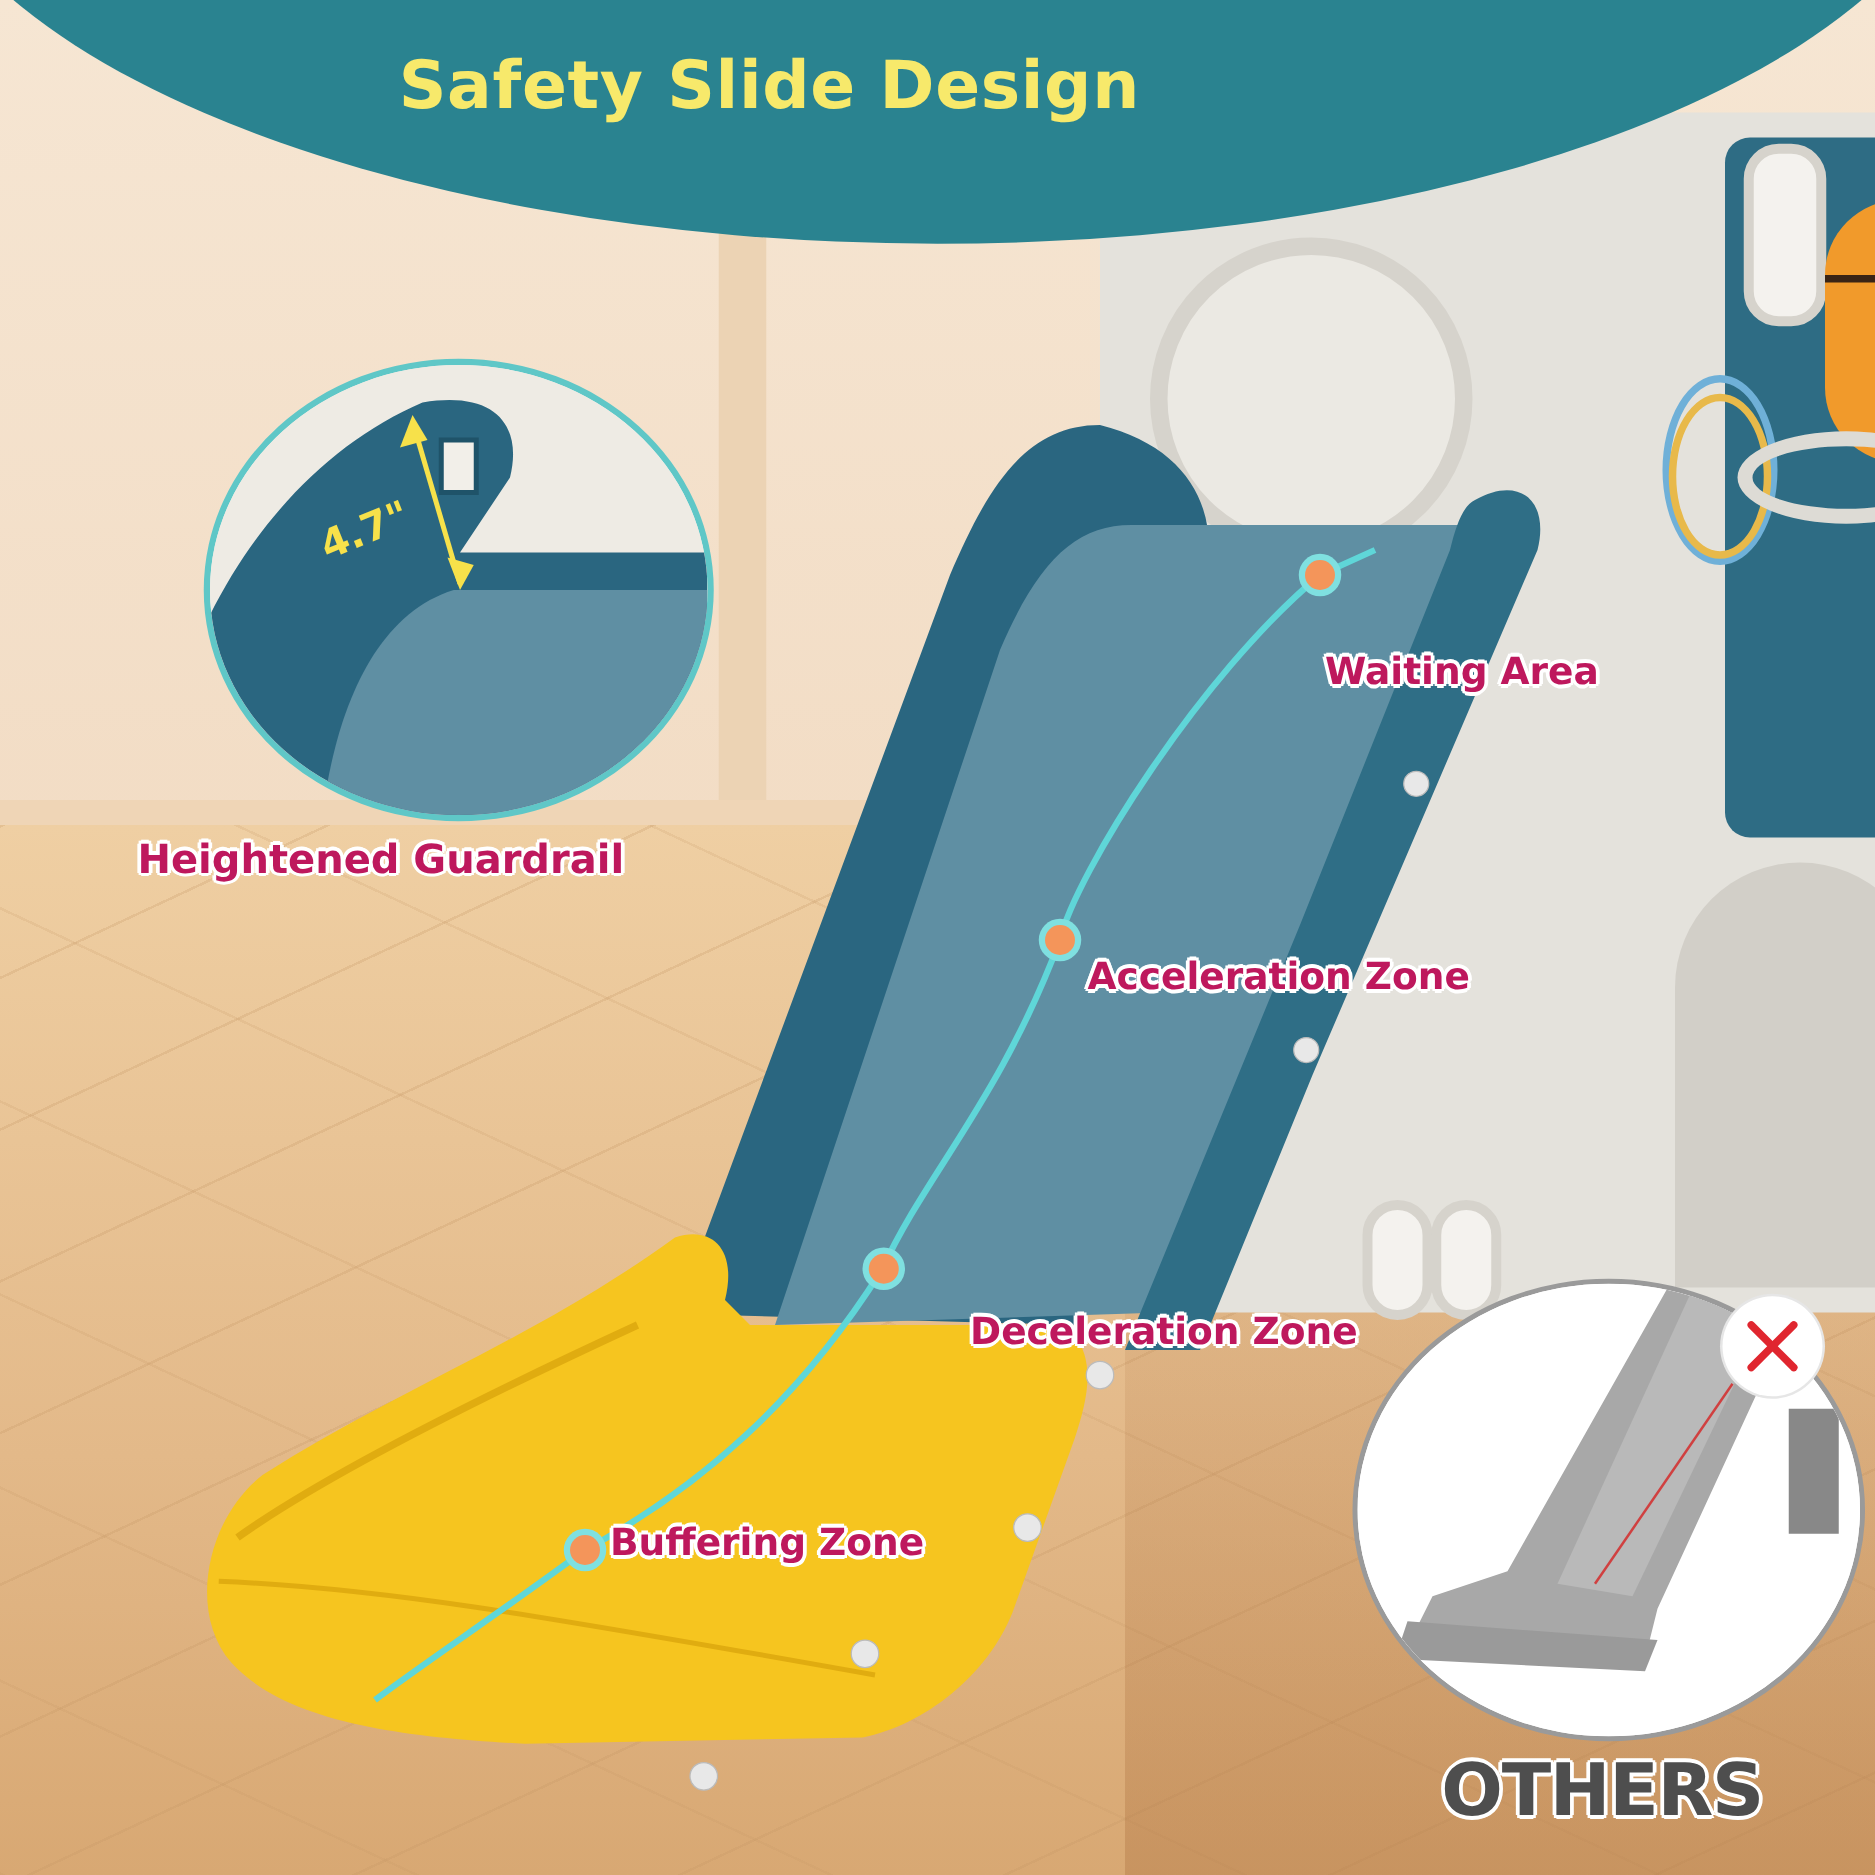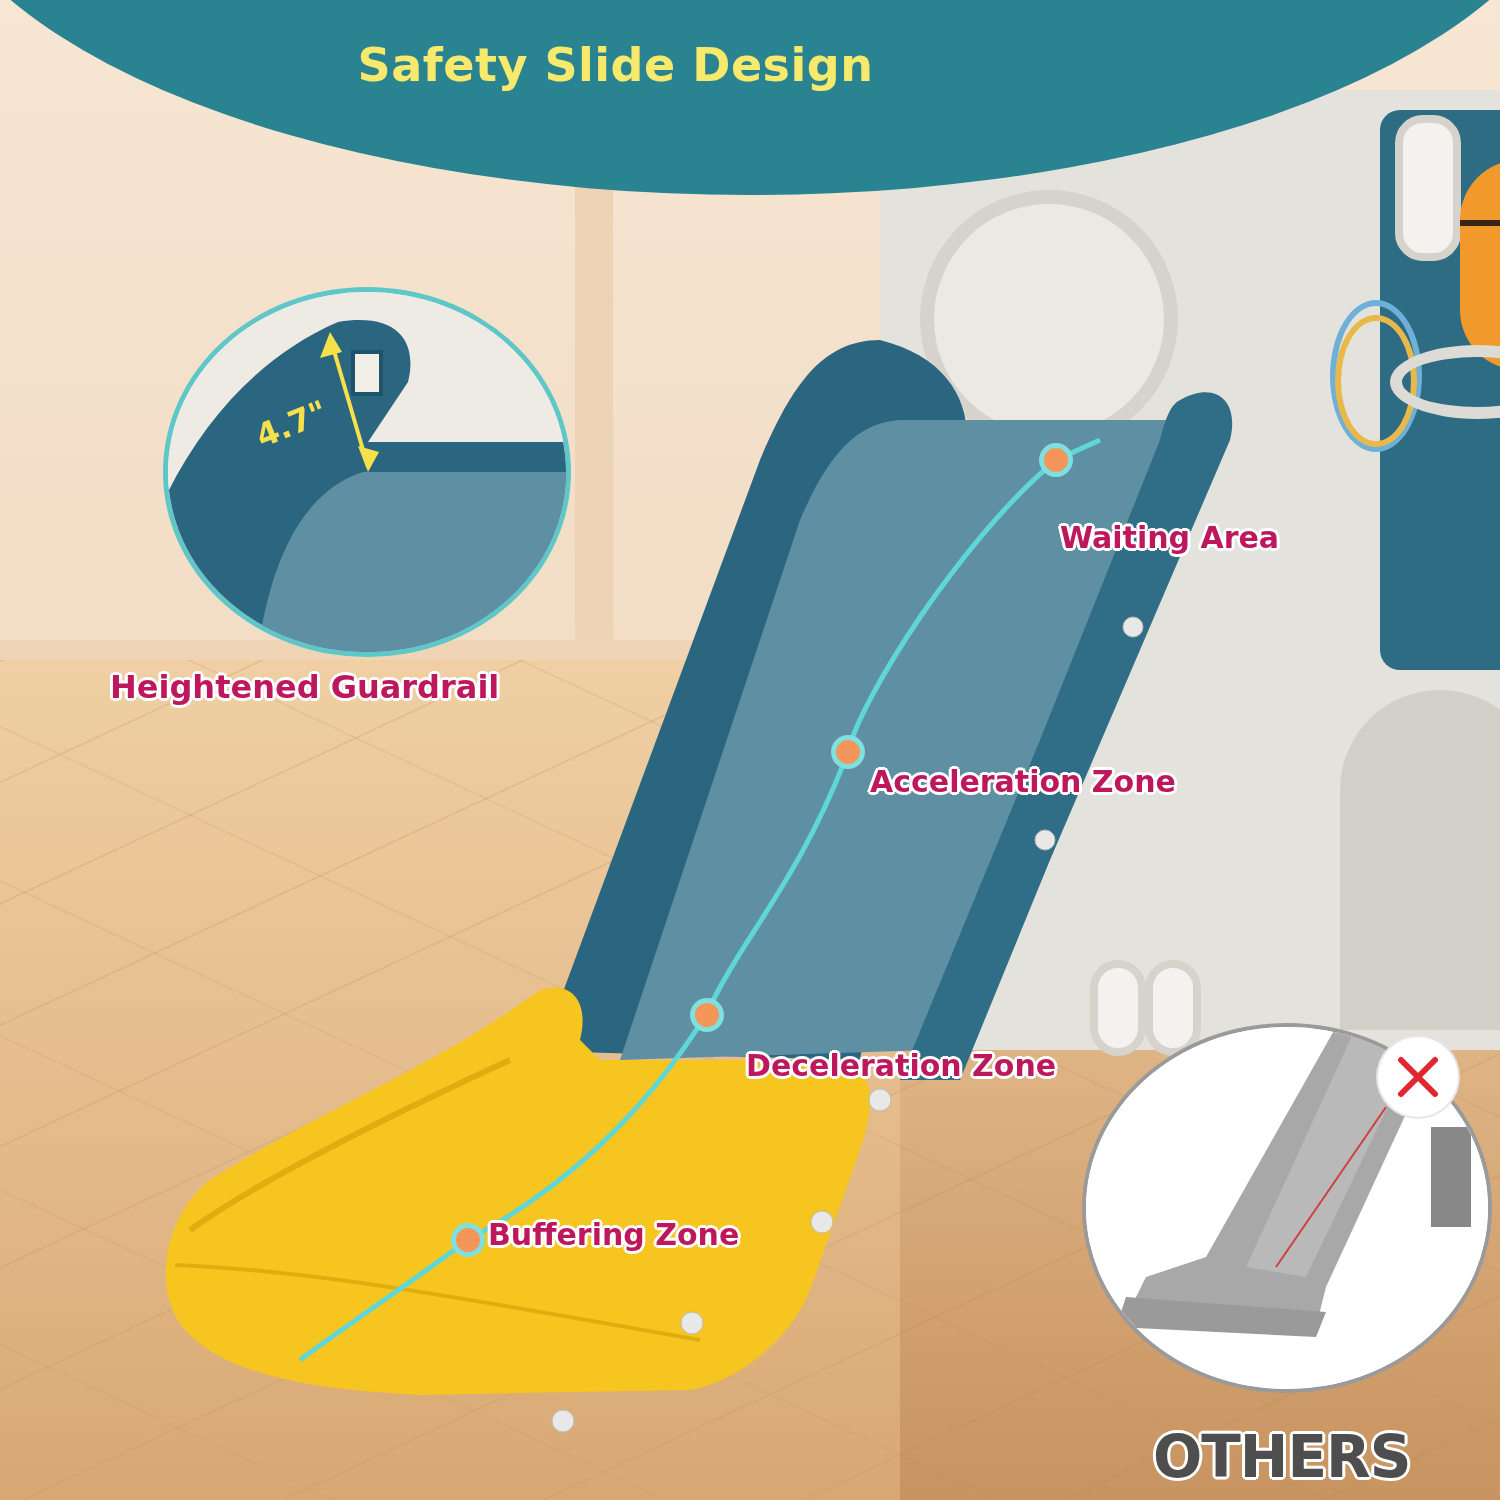--- a/index.html
+++ b/index.html
@@ -25,28 +25,28 @@
   .basketball::before { content:""; position:absolute; left:0; top:60px; width:100%; height:6px; background:#3a2415; }
   .hoop { position: absolute; left: 1390px; top: 345px; width: 150px; height: 50px; border-radius: 50%; border: 12px solid #dddbd5; }
   .ring { position: absolute; border-radius: 50%; border: 6px solid #e8b94a; }
   .ring.blue { border-color: #6fb0d8; }
 
   
   .slide-svg { position: absolute; left: 0; top: 0; }
 
   
   .banner { position: absolute; left: -80px; top: -520px; width: 1660px; height: 715px; background: #2a8390; border-radius: 50%; }
-  .title { position: absolute; left: 0; top: 38px; width: 1231px; text-align: center; font-family: "DejaVu Sans", sans-serif; font-weight: bold; font-size: 46px; color: #f7e96b; letter-spacing: 0.5px; }
+  .title { position: absolute; left: 0; top: 38px; width: 1231px; text-align: center; font-family: "DejaVu Sans", sans-serif; font-weight: bold; font-size: 53px; color: #f7e96b; letter-spacing: 0.5px; }
 
   
   .label { position: absolute; font-family: "DejaVu Sans", sans-serif; font-weight: bold; color: #be185d; white-space: nowrap;
     text-shadow: 2px 2px 0 #fff, -2px -2px 0 #fff, 2px -2px 0 #fff, -2px 2px 0 #fff, 0 3px 0 #fff, 3px 0 0 #fff, 0 -3px 0 #fff, -3px 0 0 #fff; }
   .zone-label { font-size: 30px; }
   .big-label { font-size: 32px; }
-  .others-label { font-size: 58px; color: #4e4e4e; letter-spacing: -1px; margin-top: 25px; }
+  .others-label { font-size: 58px; color: #4e4e4e; letter-spacing: -1px; }
 
   
   .inset { position: absolute; border-radius: 50%; overflow: hidden; }
   .inset-guardrail { left: 163px; top: 287px; width: 398px; height: 360px; border: 5px solid #5fc7c7; background: #f2efe9; }
   .inset-others { left: 1082px; top: 1023px; width: 402px; height: 362px; border: 4px solid #9a9a9a; background: #ffffff; }
   .xbadge { position: absolute; left: 1378px; top: 1037px; width: 80px; height: 80px; border-radius: 50%; background: #fff; display: flex; align-items: center; justify-content: center; box-shadow: 0 0 0 2px #e6e6e6; }
 </style>
 </head>
 <body>
 
@@ -120,21 +120,21 @@
       <line x1="162" y1="45" x2="200" y2="175" stroke="#f7e14a" stroke-width="4"></line>
       <polygon points="162,40 152,66 174,60" fill="#f7e14a"></polygon>
       <polygon points="200,180 190,154 211,160" fill="#f7e14a"></polygon>
     </svg>
   </div>
   <div class="label" style="left:255px;top:405px;font-size:32px;color:#f7e14a;text-shadow:none;transform:rotate(-22deg);">4.7"</div>
   <div class="label big-label" style="left:110px;top:668px;">Heightened Guardrail</div>
 
   <div class="label zone-label" style="left:1060px;top:520px;">Waiting Area</div>
   <div class="label zone-label" style="left:870px;top:764px;">Acceleration Zone</div>
-  <div class="label zone-label" style="left:710px;top:1048px;padding-left:36px;">Deceleration Zone</div>
+  <div class="label zone-label" style="left:740px;top:1048px;padding-left:36px;">Deceleration Zone</div>
   <div class="label zone-label" style="left:488px;top:1217px;">Buffering Zone</div>
 
   <div class="inset inset-others">
     <svg width="402" height="362" viewBox="0 0 402 362">
       <rect width="402" height="362" fill="#ffffff"></rect>
       <path d="M250 0 L 360 0 L 240 260 L 230 300 L 40 290 L 60 250 L 120 230 Z" fill="#a8a8a8"></path>
       <path d="M270 0 L 340 0 L 220 250 L 160 240 Z" fill="#b9b9b9"></path>
       <line x1="300" y1="80" x2="190" y2="240" stroke="#d04040" stroke-width="2"></line>
       <path d="M40 270 L 240 285 L 230 310 L 30 300 Z" fill="#9a9a9a"></path>
       <rect x="345" y="100" width="40" height="100" fill="#888"></rect>

